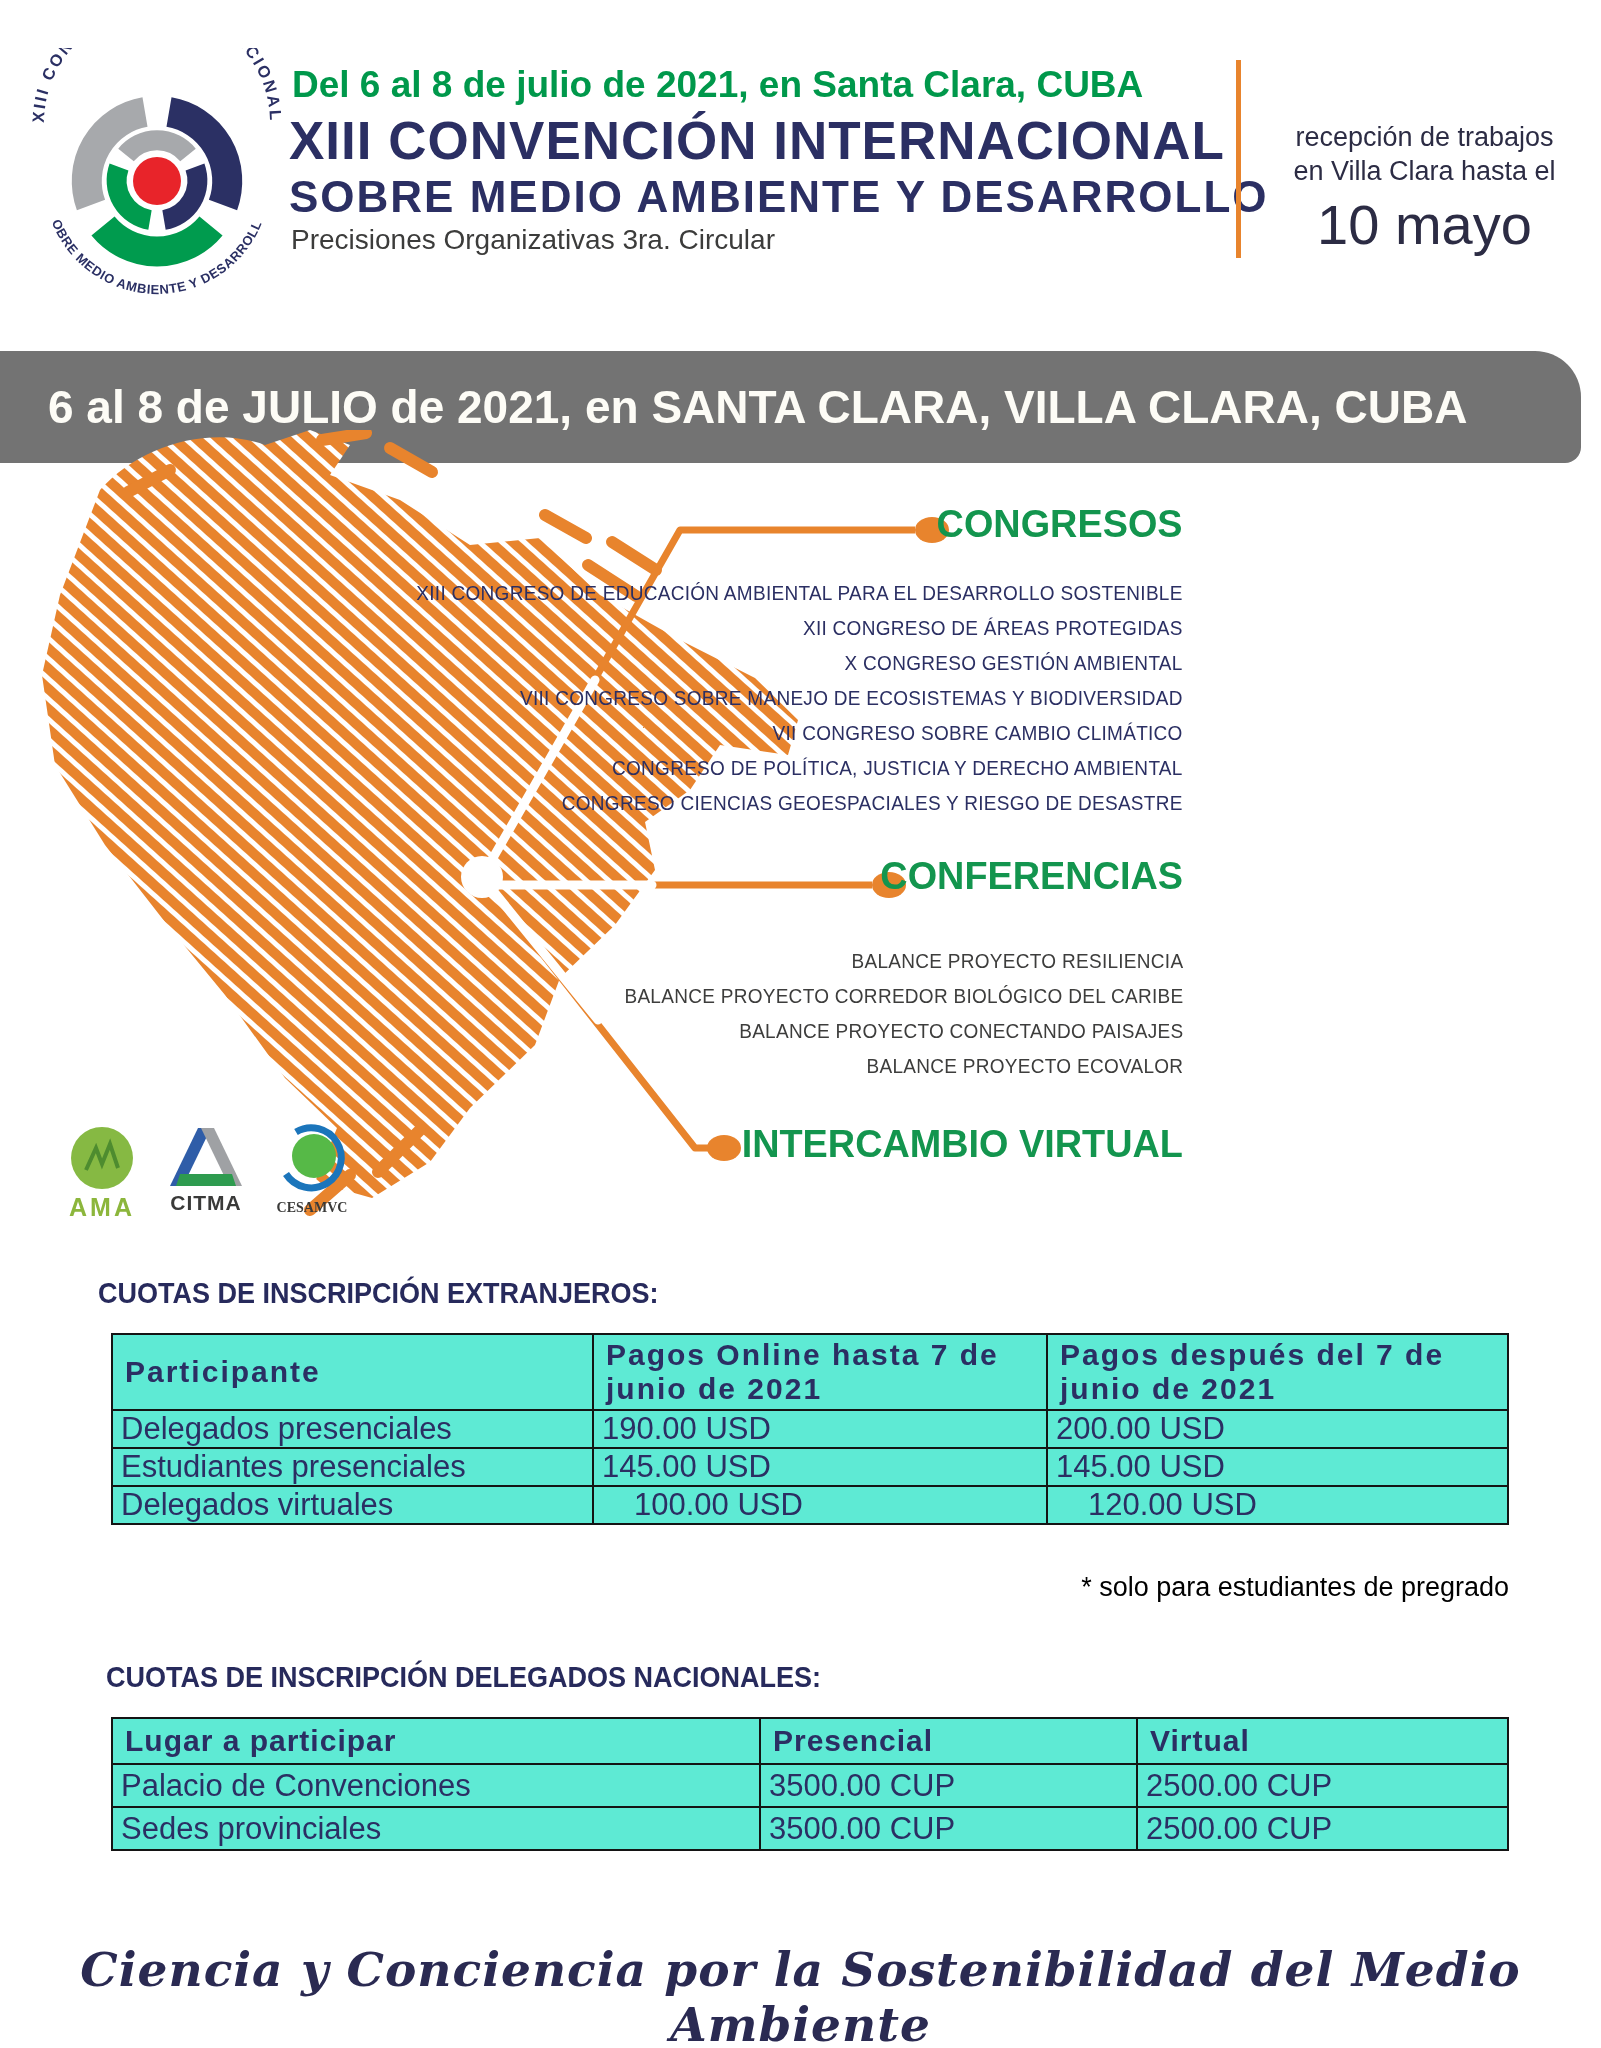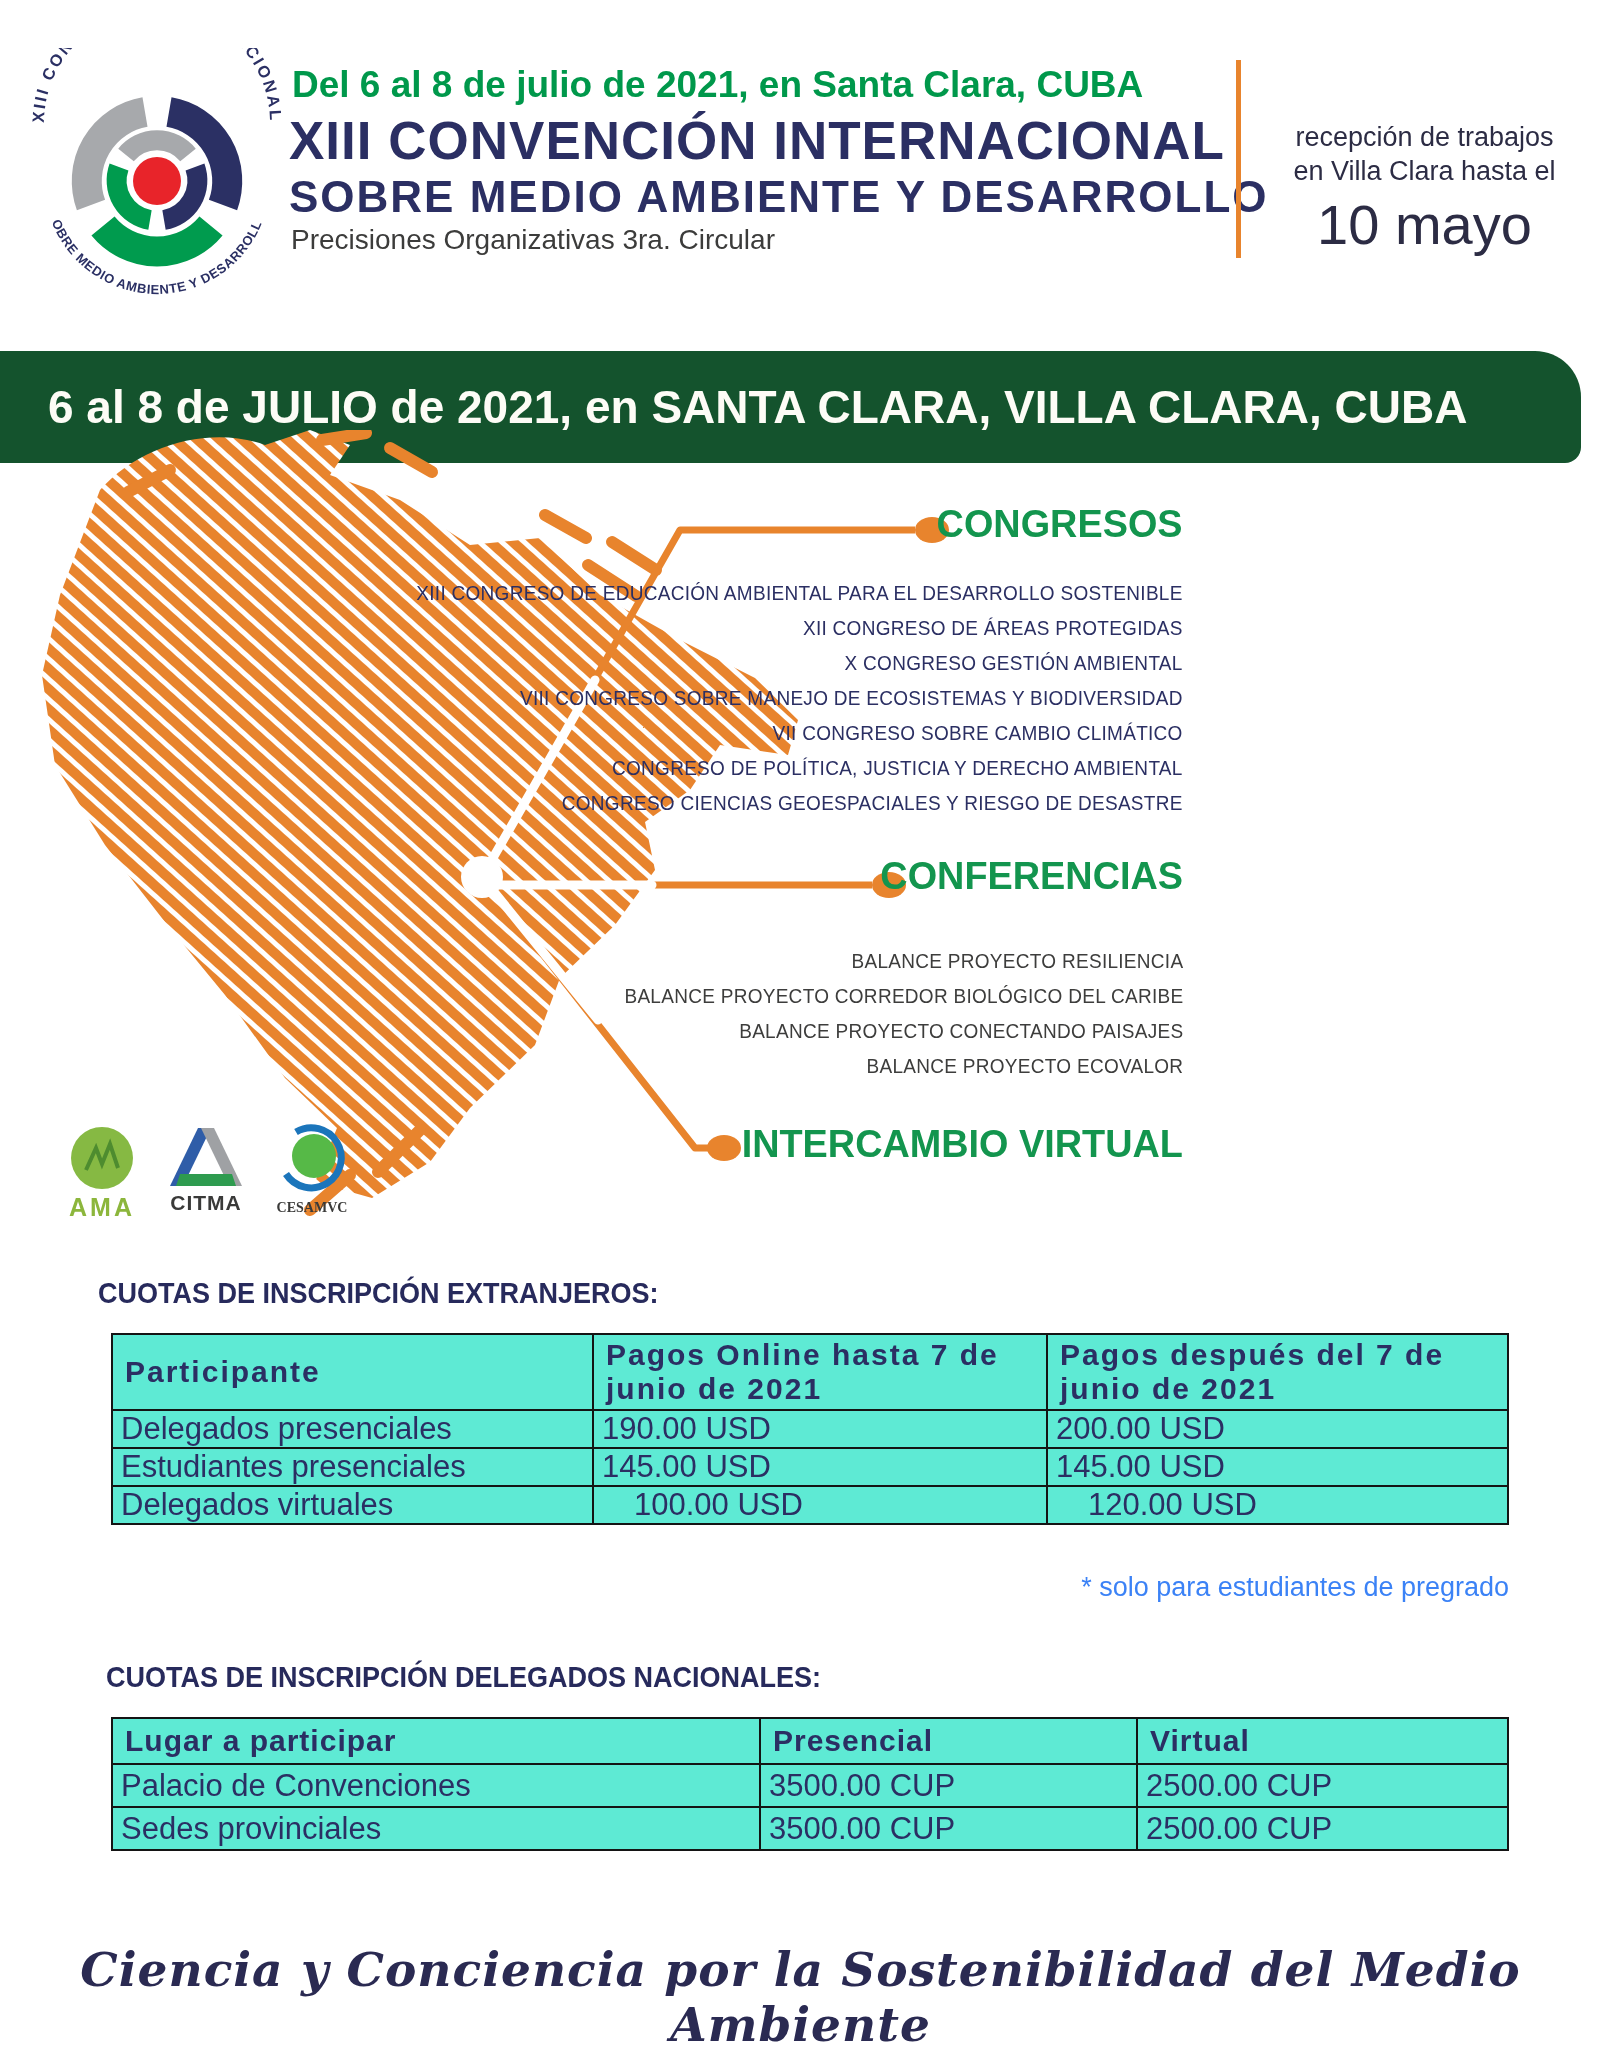--- a/index.html
+++ b/index.html
@@ -11,21 +11,21 @@
   .date-line{left:292px;top:64px;font-size:37px;font-weight:bold;color:#00984B;}
   .title1{left:289px;top:110px;font-size:53px;font-weight:bold;color:#2B2F63;letter-spacing:1px;}
   .title2{left:289px;top:172px;font-size:44px;font-weight:bold;color:#2B2F63;letter-spacing:2px;}
   .subtitle{left:291px;top:224px;font-size:28px;color:#3C3C3B;}
   .hdr-divider{left:1236px;top:60px;width:5px;height:198px;background:#E8842D;}
   .deadline{left:1252px;top:120px;width:345px;text-align:center;color:#2C2C44;}
   .deadline-small{font-size:27px;line-height:34px;}
   .deadline-big{font-size:56px;margin-top:4px;}
 
   
-  .banner{left:0;top:351px;width:1581px;height:112px;background:#14532d;
+  .banner{left:0;top:351px;width:1581px;height:112px;background:#737373;
           border-radius:0 46px 16px 0;}
   .banner-text{line-height:112px;padding-left:48px;font-size:46px;font-weight:bold;
                color:#FDFCF6;white-space:nowrap;}
 
   
   .map-section{left:0;top:430px;width:1601px;height:800px;}
   .map-art{position:absolute;left:0;top:0;}
   .callout-title{position:absolute;right:418px;font-size:39px;font-weight:bold;color:#13954E;
                  white-space:nowrap;transform:scaleX(0.97);transform-origin:right;}
   #congresos-title{top:72px;}
@@ -53,21 +53,21 @@
   #tbl-extranjeros th{height:62px;}
   #tbl-extranjeros td{height:34px;}
   #tbl-extranjeros th:nth-child(1),#tbl-extranjeros td:nth-child(1){width:455px;}
   #tbl-extranjeros th:nth-child(2),#tbl-extranjeros td:nth-child(2){width:428px;}
   #tbl-extranjeros tbody tr:last-child td:nth-child(n+2){padding-left:40px;}
   #tbl-nacionales{left:111px;top:1717px;width:1398px;}
   #tbl-nacionales th{height:38px;letter-spacing:1px;}
   #tbl-nacionales td{height:41px;}
   #tbl-nacionales th:nth-child(1),#tbl-nacionales td:nth-child(1){width:622px;}
   #tbl-nacionales th:nth-child(2),#tbl-nacionales td:nth-child(2){width:351px;}
-  .footnote{right:92px;top:1572px;font-size:27px;color:#3b82f6;}
+  .footnote{right:92px;top:1572px;font-size:27px;color:#000000;}
 
   
   .footer-slogan{left:0;top:1942px;width:1601px;text-align:center;
       font-family:"DejaVu Serif", serif;font-style:italic;font-weight:bold;
       font-size:47px;color:#2A2A52;letter-spacing:1px;}
 </style>
 </head>
 <body>
 
 <div class="abs" style="left:0;top:0;width:1601px;height:350px;">

